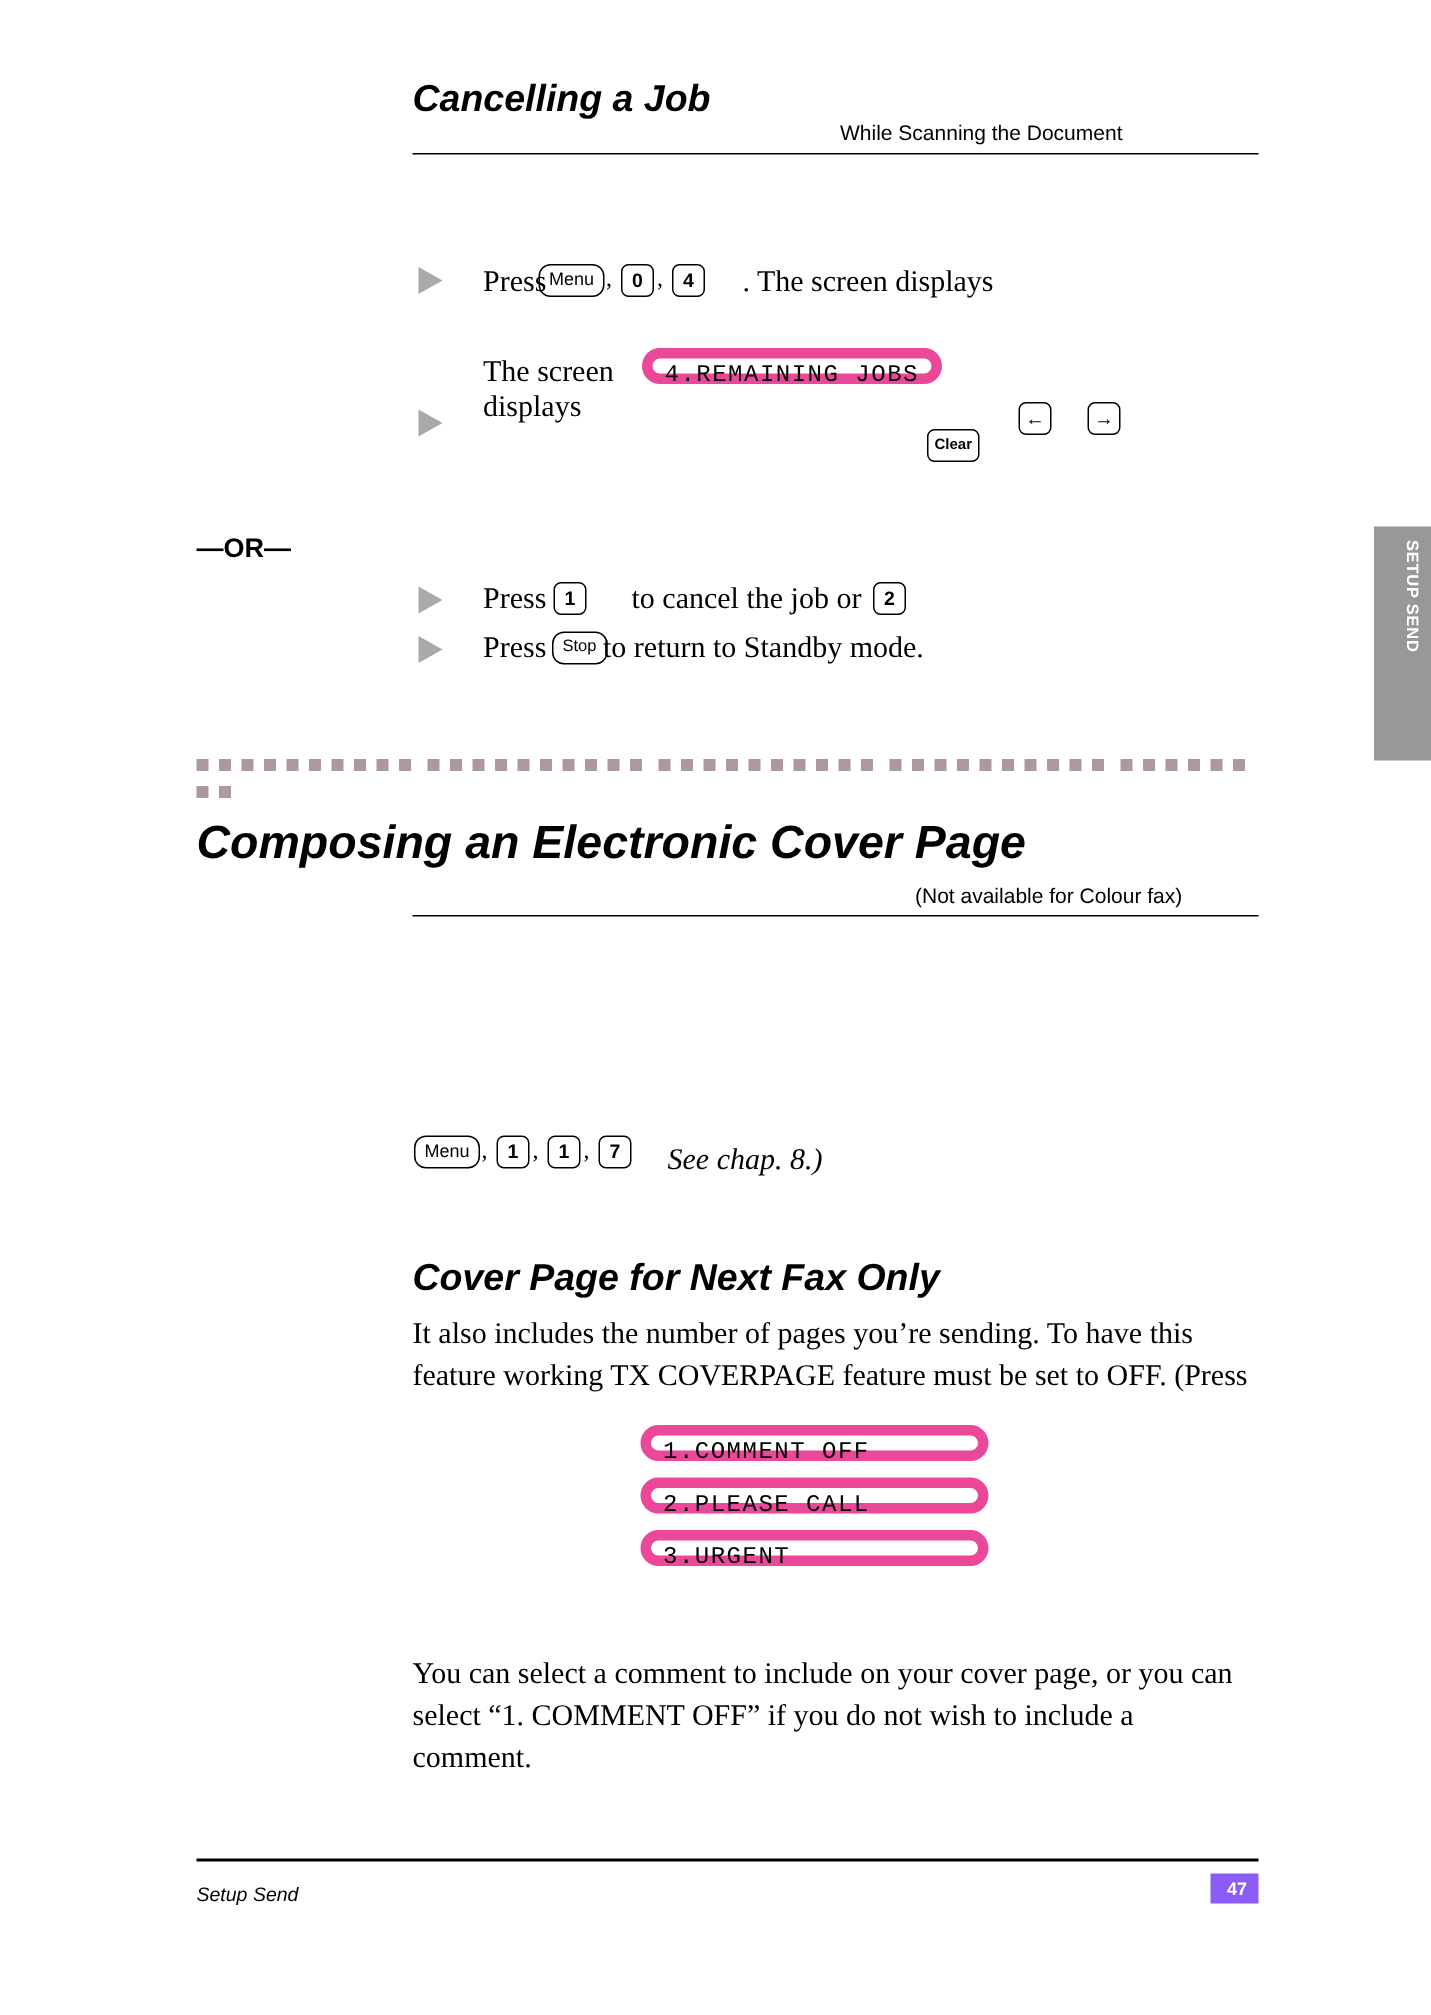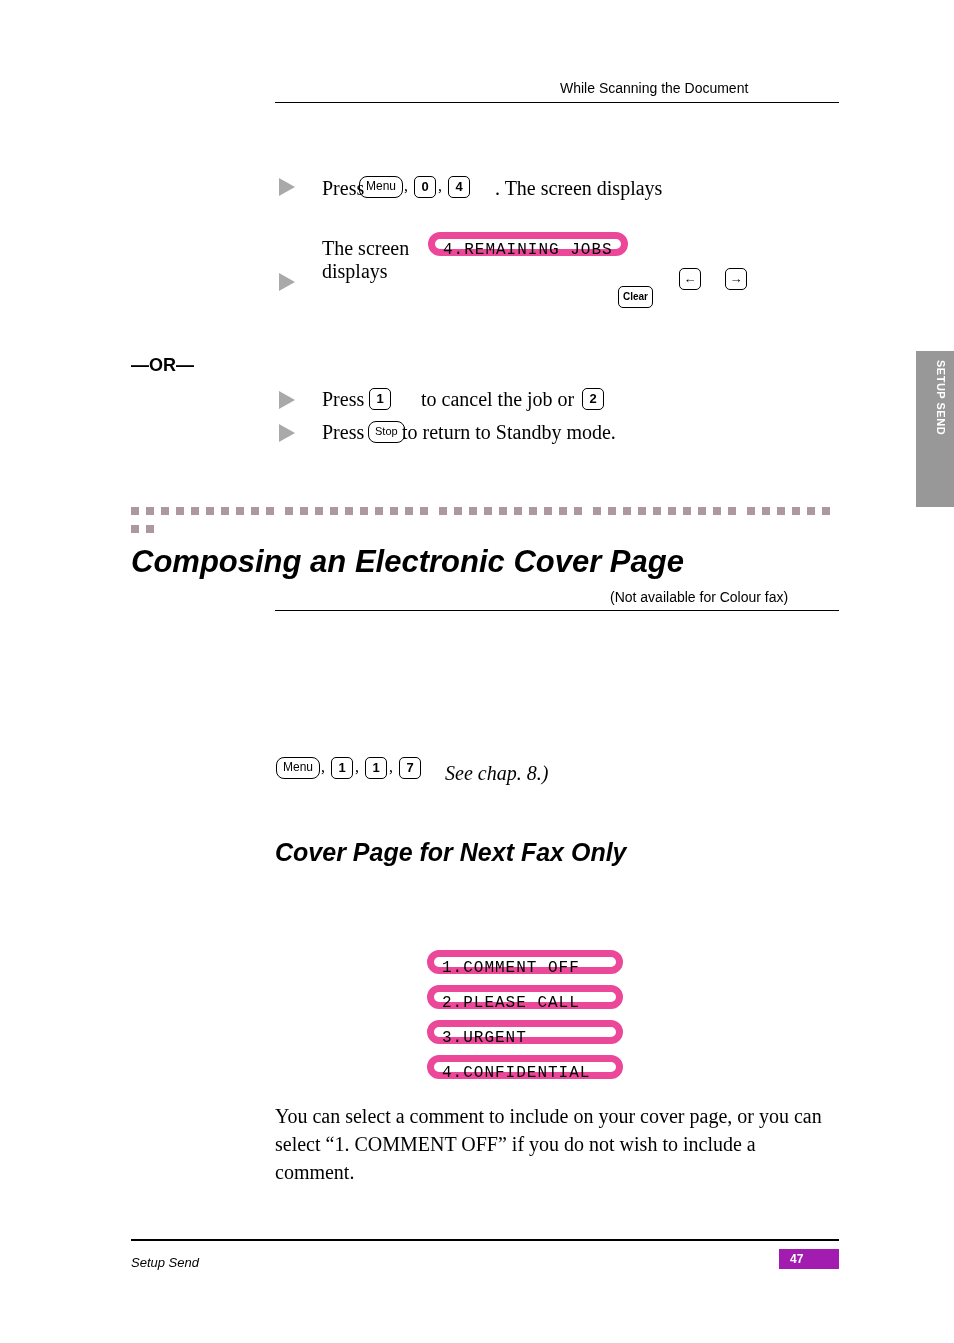--- a/index.html
+++ b/index.html
@@ -151,42 +151,43 @@
   .para1b { position: absolute; left: 445px; top: 762px; font-size: 20px; }
   
   .h-cover {
     position: absolute; left: 275px; top: 838px;
     font-family: Arial, Helvetica, sans-serif;
     font-weight: bold; font-style: italic; font-size: 25px;
   }
   .para2 { position: absolute; left: 275px; top: 875px; width: 565px; font-size: 20px; line-height: 28px; }
   
   .lcd-stack { position: absolute; left: 427px; top: 950px; }
-  .lcd-stack .lcd { display: block; width: 196px; margin-bottom: 11px; }
+  .lcd-stack .lcd { display: block; width: 232px; margin-bottom: 11px; }
   
   .para3 { position: absolute; left: 275px; top: 1102px; width: 565px; font-size: 20px; line-height: 28px; }
   
   .footer-hr { position: absolute; left: 131px; top: 1239px; width: 708px; height: 2px; background: #000; }
   .footer-left { position: absolute; left: 131px; top: 1255px; font-family: Arial, Helvetica, sans-serif; font-size: 13px; font-style: italic; }
   .footer-pg {
     position: absolute; right: 115px; top: 1249px;
-    width: 60px; height: 20px; background: #a21caf; color: #fff;
+    width: 32px; height: 20px; background: #8b5cf6; color: #fff;
     font-family: Arial, Helvetica, sans-serif; font-size: 12px; font-weight: bold;
     text-align: left; padding-left: 11px; line-height: 20px;
   }
   
   .em { font-style: italic; }
 </style>
 </head>
 <body>
 <div class="page">
 
 <div class="side-tab"></div>
 <div class="side-tab-text">SETUP SEND</div>
 
+<div class="h-cancel">Cancelling a Job</div>
 <div class="h-cancel-sub">While Scanning the Document</div>
 <div class="header-strip"></div>
 
 <div class="tri t1"></div>
 <span class="step1-press">Press</span>
 <span class="key-row1">
   <span class="key-rect">Menu</span>,
   <span class="key-sq">0</span>,
   <span class="key-sq">4</span>
 </span>
@@ -232,26 +233,26 @@
 
 <span class="key-row2">
   <span class="key-rect">Menu</span>,
   <span class="key-sq">1</span>,
   <span class="key-sq">1</span>,
   <span class="key-sq">7</span>
 </span>
 <span class="para1b em"> See chap. 8.)</span>
 
 <div class="h-cover">Cover Page for Next Fax Only</div>
+<div class="para2">It also includes the number of pages you’re sending. To have this feature working TX COVERPAGE feature must be set to OFF. (Press </div>
 
 <div class="lcd-stack">
   <span class="lcd">1.COMMENT OFF</span>
   <span class="lcd">2.PLEASE CALL</span>
   <span class="lcd">3.URGENT</span>
-  <span class="lcd">4.CONFIDENTIAL</span>
 </div>
 
 <div class="para3">You can select a comment to include on your cover page, or you can select “1. COMMENT OFF” if you do not wish to include a comment.</div>
 
 <div class="footer-hr"></div>
 <div class="footer-left">Setup Send</div>
 <div class="footer-pg">47</div>
 
 </div>
 

